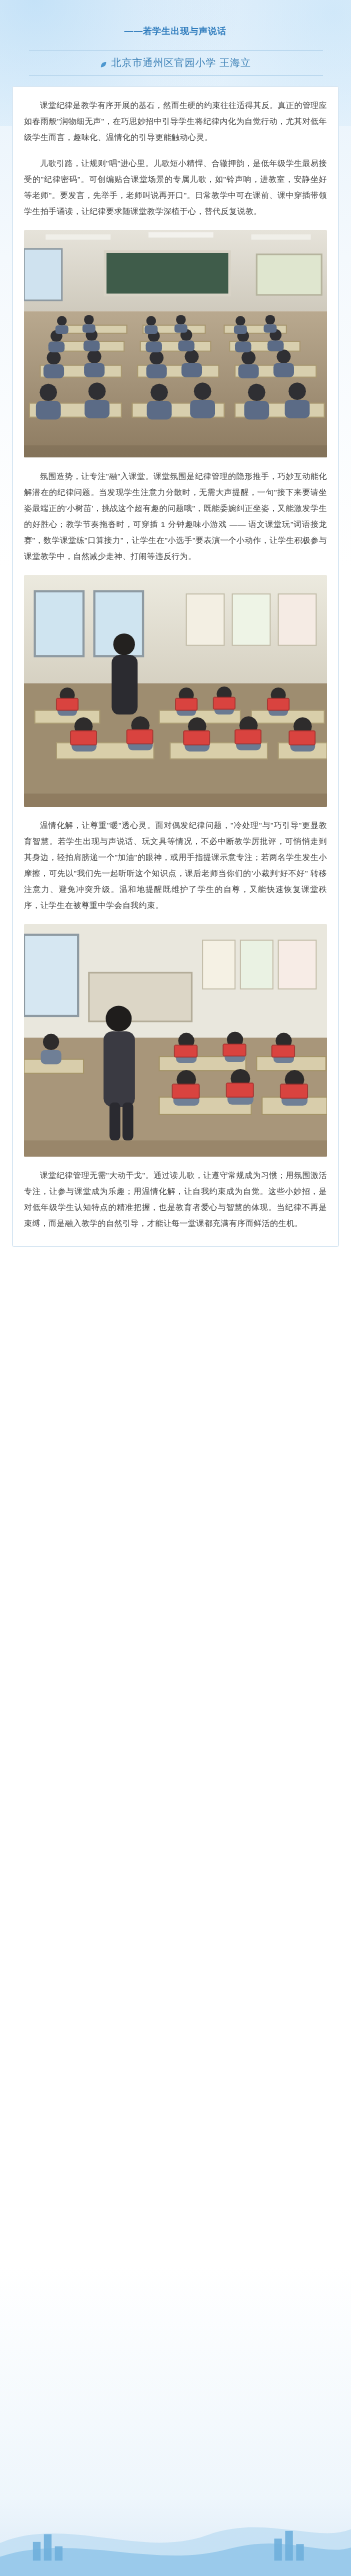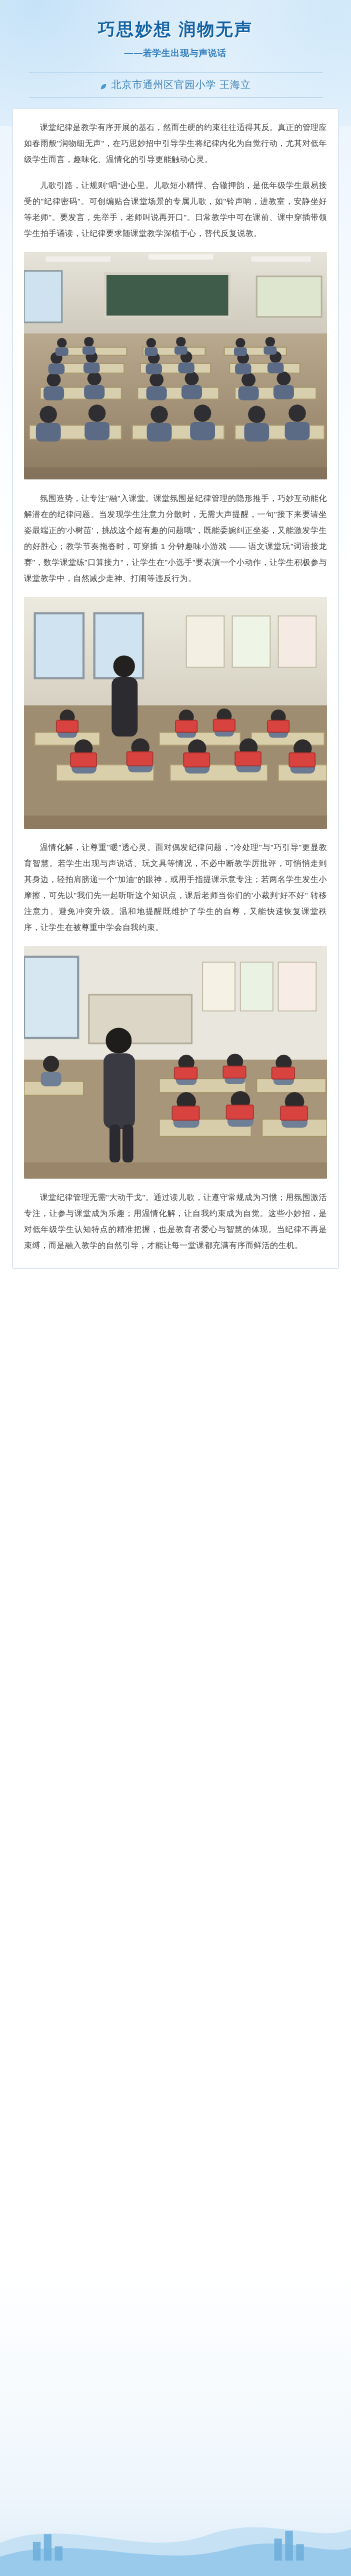--- a/index.html
+++ b/index.html
@@ -112,21 +112,20 @@
   .footer-space { height: 82px; }
 </style>
 </head>
 <body>
 
 <div class="page">
 
   <div class="deco-top"></div>
 
   <div class="header">
-    <h1 class="main-title">巧思妙想 润物无声</h1>
     <div class="sub-title">——若学生出现与声说话</div>
     <div class="byline-wrap">
       <span class="byline-mark">
         <svg viewBox="0 0 16 16" width="7.1" height="7.1" aria-hidden="true">
           <path d="M2 14 C6 14 14 12 14 2 C5 2 2 7 2 14 Z" fill="#4d97cf"></path>
         </svg>
       </span>
       <span class="byline-text">北京市通州区官园小学  王海立</span>
     </div>
   </div>

